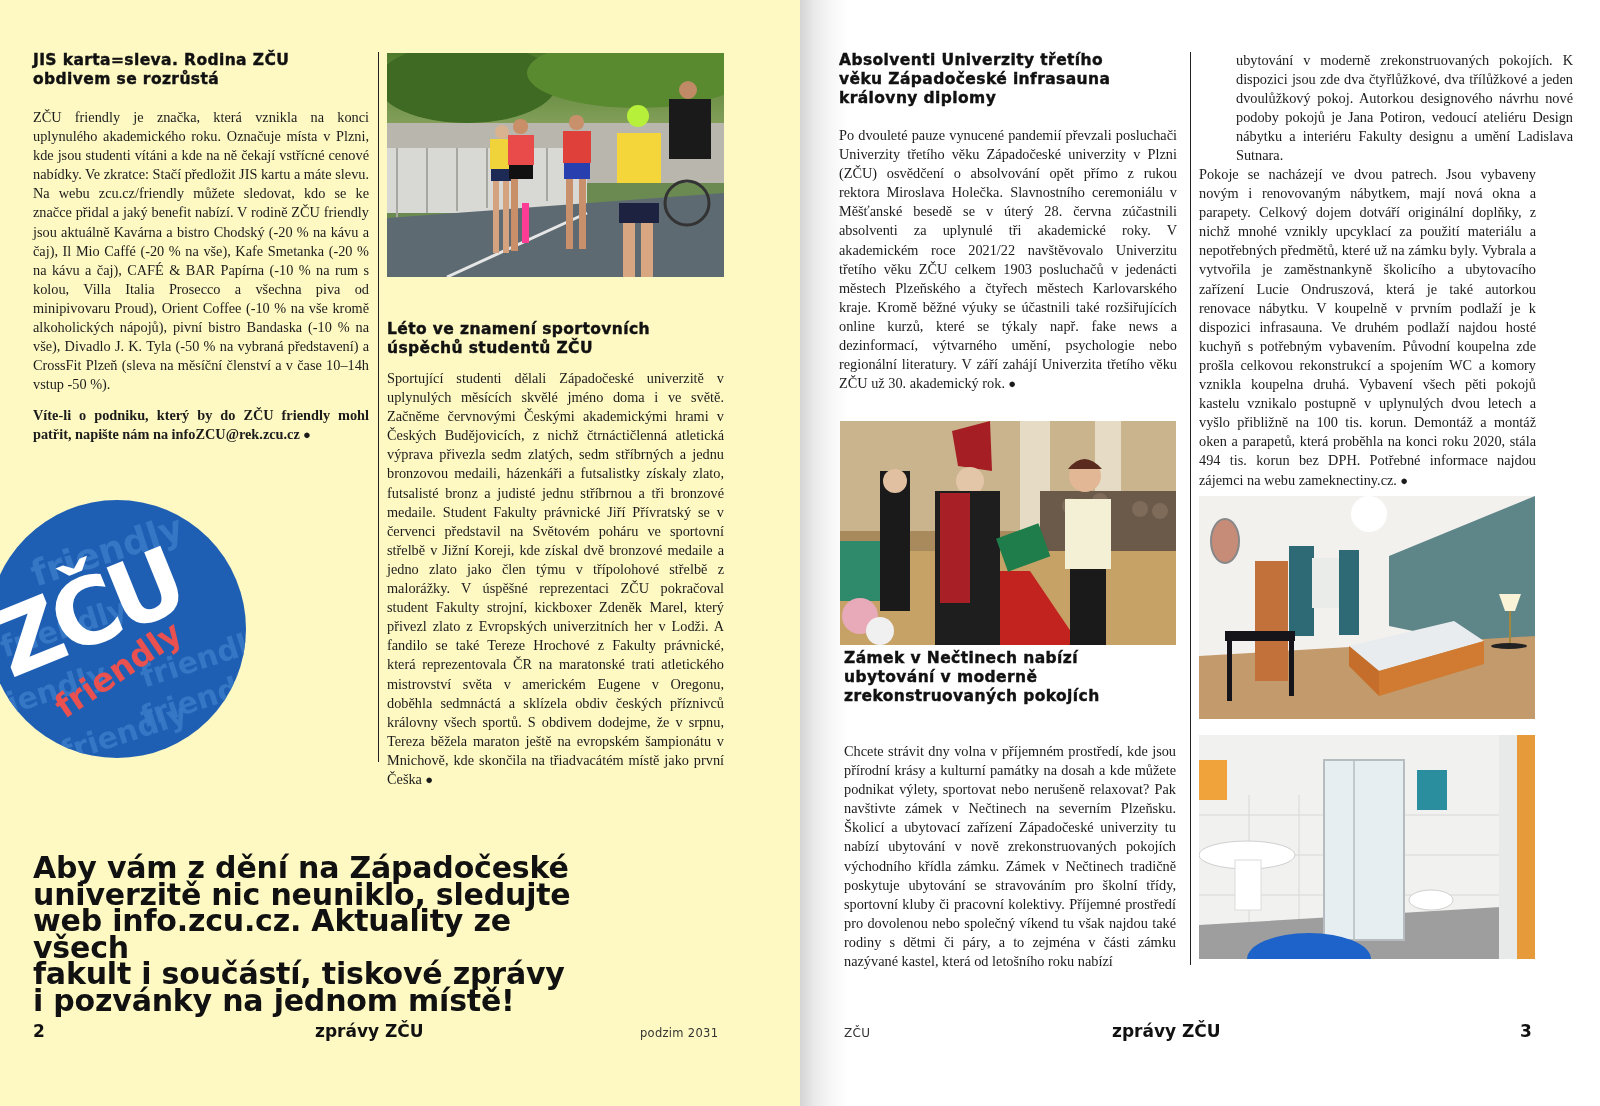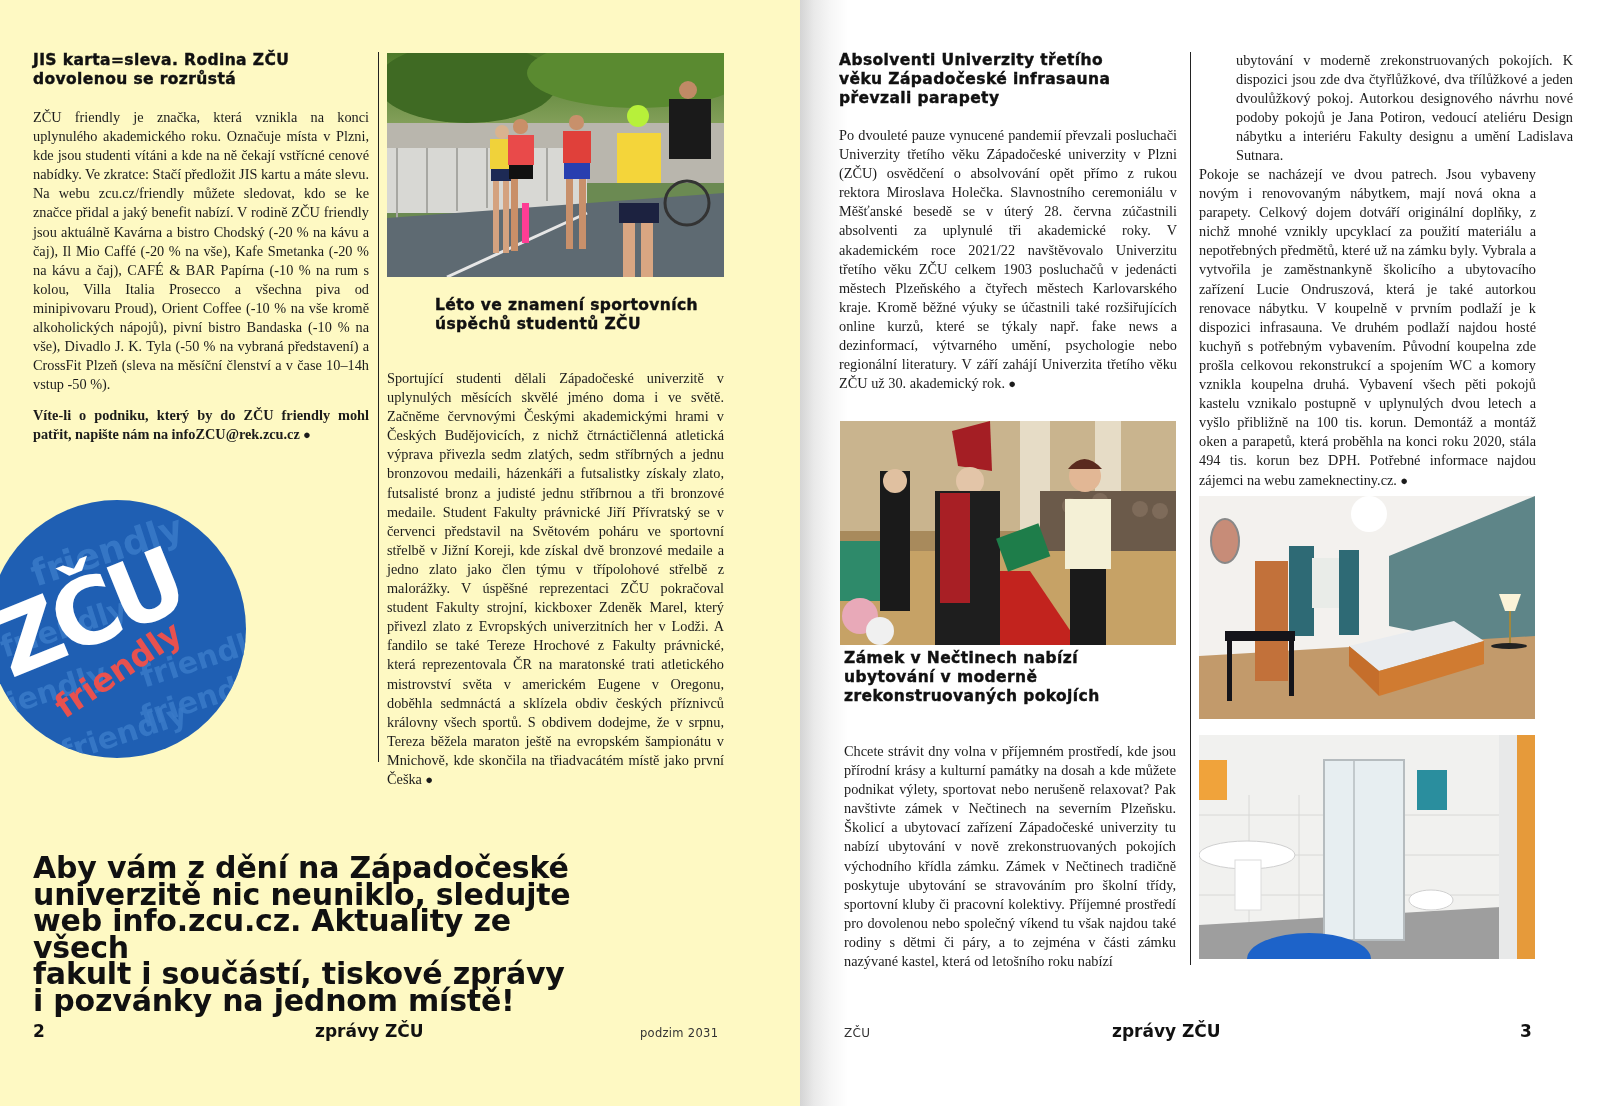--- a/index.html
+++ b/index.html
@@ -42,21 +42,21 @@
   .badge .friendly-red { position: absolute; left: 58px; top: 150px; font-family: "DejaVu Sans", sans-serif;
     font-weight: bold; font-size: 33px; color: #e8514f; transform: rotate(-34deg); }
 </style>
 </head>
 <body>
 
 <div class="page page-left">
 
   <div class="abs headline" style="left:33px; top:51px; width:330px;">
     <div>JIS karta=sleva. Rodina ZČU</div>
-    <div>dovolenou se rozrůstá</div>
+    <div>obdivem se rozrůstá</div>
   </div>
   <p class="abs body-text" style="left:33px; top:108px; width:336px;">ZČU friendly je značka, která vznikla na konci uplynulého akademického roku. Označuje místa v Plzni, kde jsou studenti vítáni a kde na ně čekají vstřícné cenové nabídky. Ve zkratce: Stačí předložit JIS kartu a máte slevu. Na webu zcu.cz/friendly můžete sledovat, kdo se ke značce přidal a jaký benefit nabízí. V rodině ZČU friendly jsou aktuálně Kavárna a bistro Chodský (-20 % na kávu a čaj), Il Mio Caffé (-20 % na vše), Kafe Smetanka (-20 % na kávu a čaj), CAFÉ &amp; BAR Papírna (-10 % na rum s kolou, Villa Italia Prosecco a všechna piva od minipivovaru Proud), Orient Coffee (-10 % na vše kromě alkoholických nápojů), pivní bistro Bandaska (-10 % na vše), Divadlo J. K. Tyla (-50 % na vybraná představení) a CrossFit Plzeň (sleva na měsíční členství a v čase 10–14h vstup -50 %).</p>
   <p class="abs body-text bold bullet" style="left:33px; top:406px; width:336px;">Víte-li o podniku, který by do ZČU friendly mohl patřit, napište nám na infoZCU@rek.zcu.cz</p>
 
   <div class="badge" style="top:500px;">
     <span class="bg-word" style="left:40px; top:30px; font-size:36px;">friendly</span>
     <span class="bg-word" style="left:10px; top:110px;">friendly</span>
     <span class="bg-word" style="left:150px; top:140px;">friendly</span>
     <span class="bg-word" style="left:150px; top:180px;">friendly</span>
     <span class="bg-word" style="left:70px; top:215px;">friendly</span>
@@ -121,21 +121,21 @@
           <rect x="254" y="170" width="12" height="54" fill="#d9a682"></rect>
       </g>
       <g>
         <rect x="292" y="28" width="18" height="18" rx="9" fill="#c08a66"></rect>
         <rect x="282" y="46" width="42" height="60" fill="#1a1a1a"></rect>
         <circle cx="300" cy="150" r="22" fill="none" stroke="#333" stroke-width="3"></circle>
       </g>
     </svg>
   </div>
 
-  <div class="abs headline" style="left:387px; top:296px; width:340px;margin-left:48px;">
+  <div class="abs headline" style="left:387px; top:320px; width:340px;">
     <div>Léto ve znamení sportovních</div>
     <div>úspěchů studentů ZČU</div>
   </div>
   <p class="abs body-text bullet" style="left:387px; top:369px; width:337px;">Sportující studenti dělali Západočeské univerzitě v uplynulých měsících skvělé jméno doma i ve světě. Začněme červnovými Českými akademickými hrami v Českých Budějovicích, z nichž čtrnáctičlenná atletická výprava přivezla sedm zlatých, sedm stříbrných a jednu bronzovou medaili, házenkáři a futsalistky získaly zlato, futsalisté bronz a judisté jednu stříbrnou a tři bronzové medaile. Student Fakulty právnické Jiří Přívratský se v červenci představil na Světovém poháru ve sportovní střelbě v Jižní Koreji, kde získal dvě bronzové medaile a jedno zlato jako člen týmu v třípolohové střelbě z malorážky. V úspěšné reprezentaci ZČU pokračoval student Fakulty strojní, kickboxer Zdeněk Marel, který přivezl zlato z Evropských univerzitních her v Lodži. A fandilo se také Tereze Hrochové z Fakulty právnické, která reprezentovala ČR na maratonské trati atletického mistrovství světa v americkém Eugene v Oregonu, doběhla sedmnáctá a sklízela obdiv českých příznivců královny všech sportů. S obdivem dodejme, že v srpnu, Tereza běžela maraton ještě na evropském šampionátu v Mnichově, kde skončila na třiadvacátém místě jako první Češka</p>
 
   <div class="abs callout" style="left:33px; top:855px; width:560px;">
     <div>Aby vám z dění na Západočeské</div>
     <div>univerzitě nic neuniklo, sledujte</div>
     <div>web info.zcu.cz. Aktuality ze všech</div>
     <div>fakult i součástí, tiskové zprávy</div>
@@ -145,21 +145,21 @@
   <div class="abs folio folio-num" style="left:33px; top:1021px;">2</div>
   <div class="abs folio folio-title" style="left:315px; top:1021px;">zprávy ZČU</div>
   <div class="abs folio folio-small" style="left:640px; top:1026px;">podzim 2031</div>
 </div>
 
 <div class="page page-right">
 
   <div class="abs headline" style="left:39px; top:51px; width:340px;">
     <div>Absolventi Univerzity třetího</div>
     <div>věku Západočeské infrasauna</div>
-    <div>převzali parapety</div>
+    <div>královny diplomy</div>
   </div>
   <p class="abs body-text bullet" style="left:39px; top:126px; width:338px;">Po dvouleté pauze vynucené pandemií převzali posluchači Univerzity třetího věku Západočeské univerzity v Plzni (ZČU) osvědčení o absolvování opět přímo z rukou rektora Miroslava Holečka. Slavnostního ceremoniálu v Měšťanské besedě se v úterý 28. června zúčastnili absolventi za uplynulé tři akademické roky. V akademickém roce 2021/22 navštěvovalo Univerzitu třetího věku ZČU celkem 1903 posluchačů v jedenácti městech Plzeňského a čtyřech městech Karlovarského kraje. Kromě běžné výuky se účastnili také rozšiřujících online kurzů, které se týkaly např. fake news a dezinformací, výtvarného umění, psychologie nebo regionální literatury. V září zahájí Univerzita třetího věku ZČU už 30. akademický rok.</p>
 
   <div class="photo" style="left:40px; top:421px; width:336px; height:224px;">
     <svg width="336" height="224" viewBox="0 0 336 224">
       <rect width="336" height="224" fill="#a88a5c"></rect>
       <rect width="336" height="110" fill="#c9b48e"></rect>
       <rect x="180" y="0" width="30" height="110" fill="#e6dcc6"></rect>
       <rect x="255" y="0" width="26" height="110" fill="#e6dcc6"></rect>
       <rect x="200" y="70" width="136" height="80" fill="#6b5a4a"></rect>

